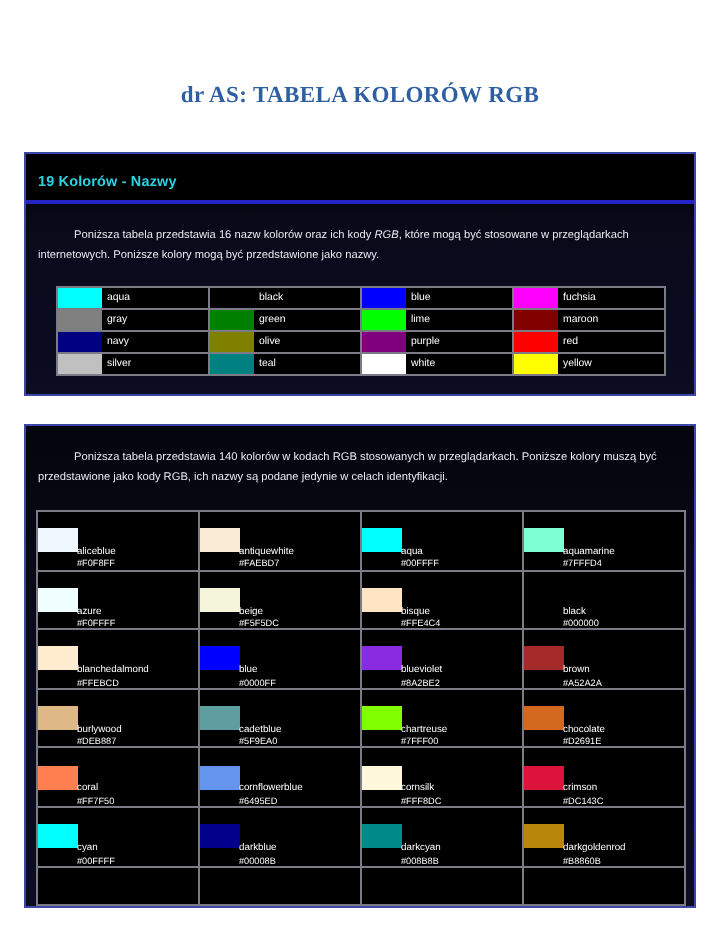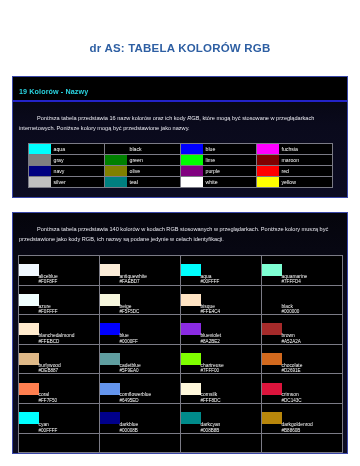--- a/index.html
+++ b/index.html
@@ -12,20 +12,21 @@
 
   .doc-title{
     text-align:center;
     color:#2e5fa3;
     font-weight:bold;
     font-size:11.5px;
     letter-spacing:.2px;
     margin:0;
     padding:42px 0 0 0;
     line-height:1.2;
+    font-family:Liberation Serif, serif;
   }
 
   .panel{
     margin:20px 12px 0 12px;
     background:linear-gradient(180deg,#05050c 0%,#0a0a1c 40%,#0c0c22 100%);
     border:1px solid #3a47a8;
     box-sizing:border-box;
     overflow:hidden;
   }
   .panel + .panel{margin-top:14px;}

